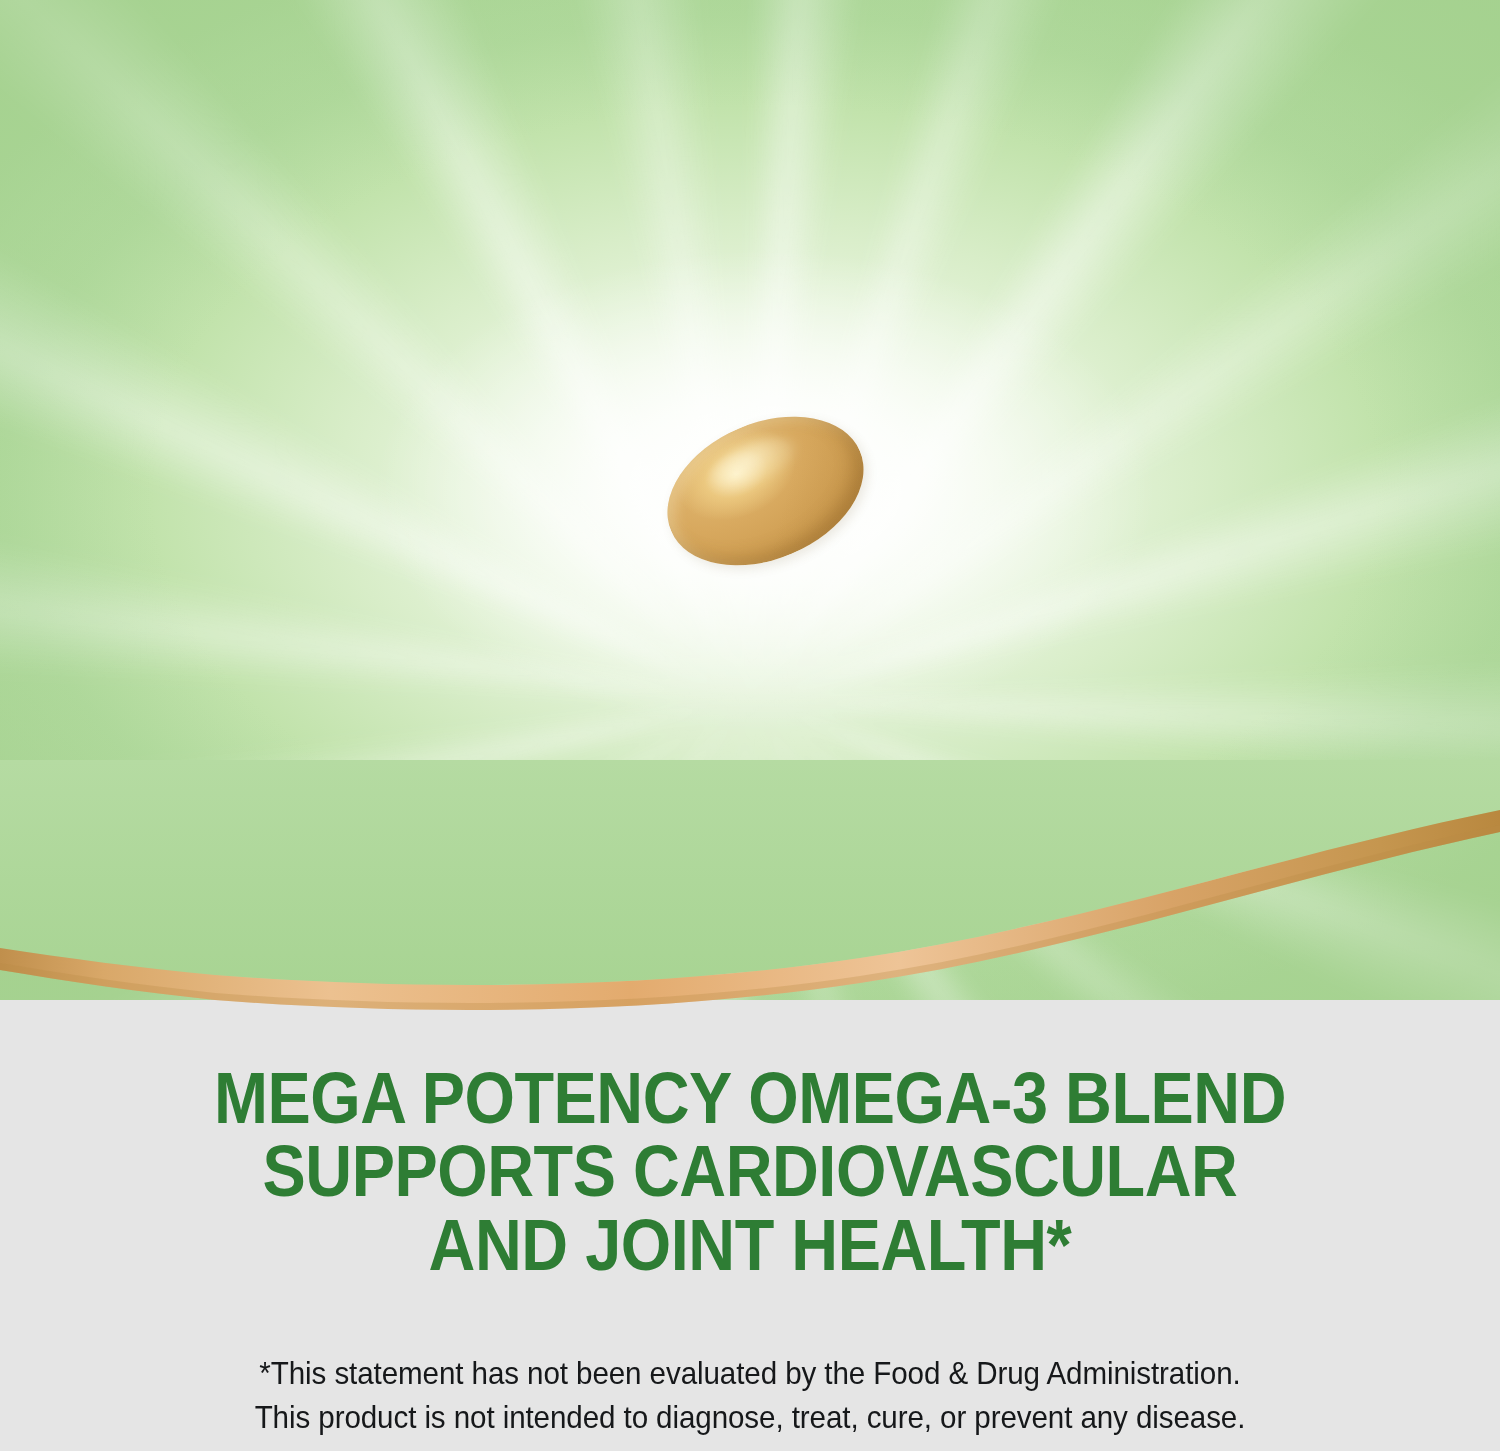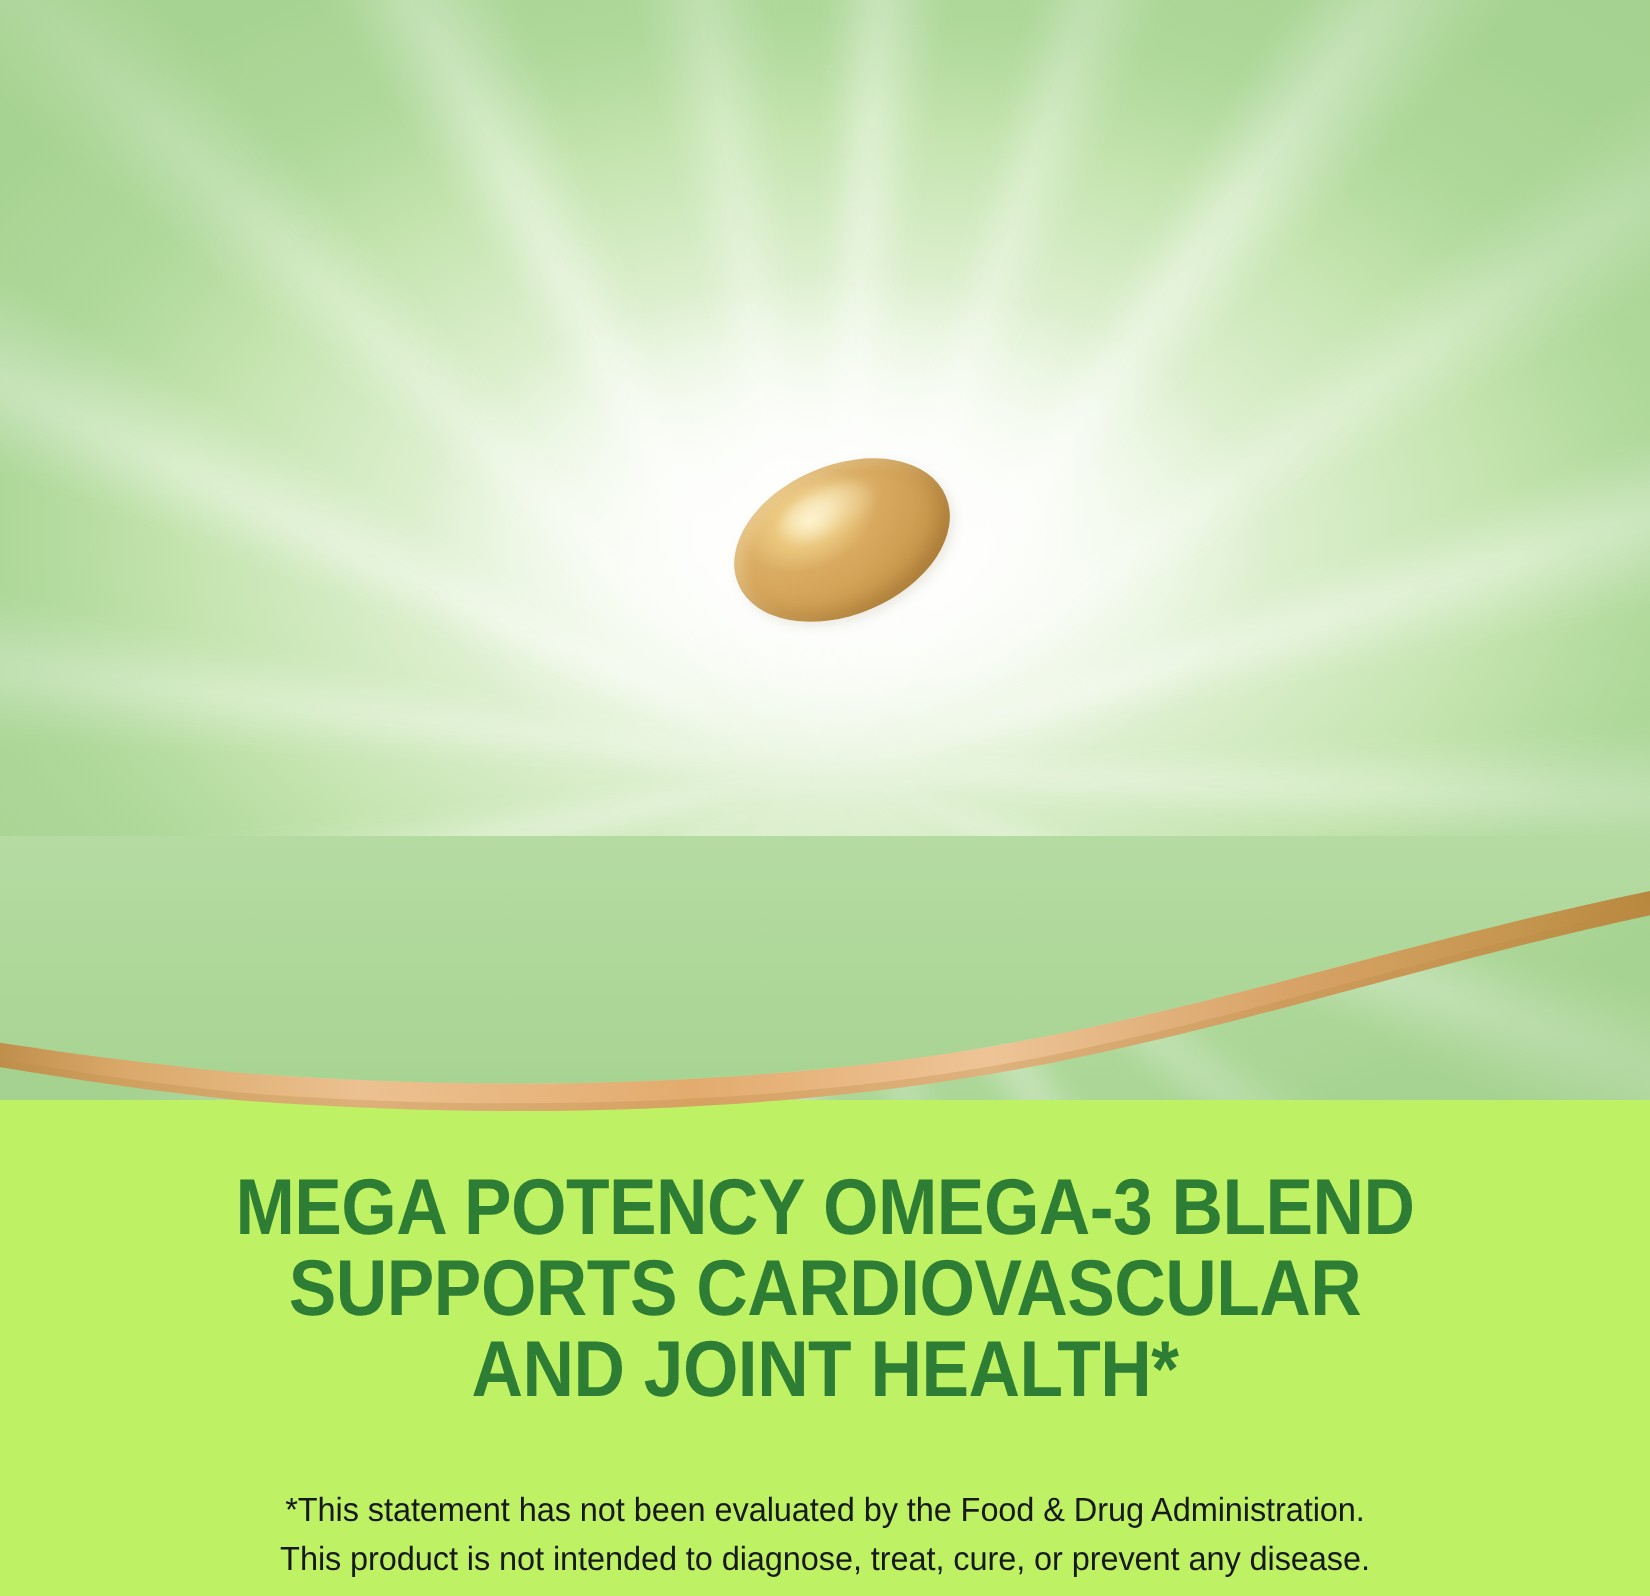--- a/index.html
+++ b/index.html
@@ -8,21 +8,21 @@
     background: #ffffff;
   }
   body {
     font-family: "Liberation Sans", sans-serif;
   }
 
   .page {
     position: relative;
     width: 1500px;
     height: 1451px;
-    background: #bef264;
+    background: #e5e5e5;
     overflow: hidden;
   }
 
   
   .hero {
     position: absolute;
     left: 0;
     top: 0;
     width: 1500px;
     height: 1000px;

